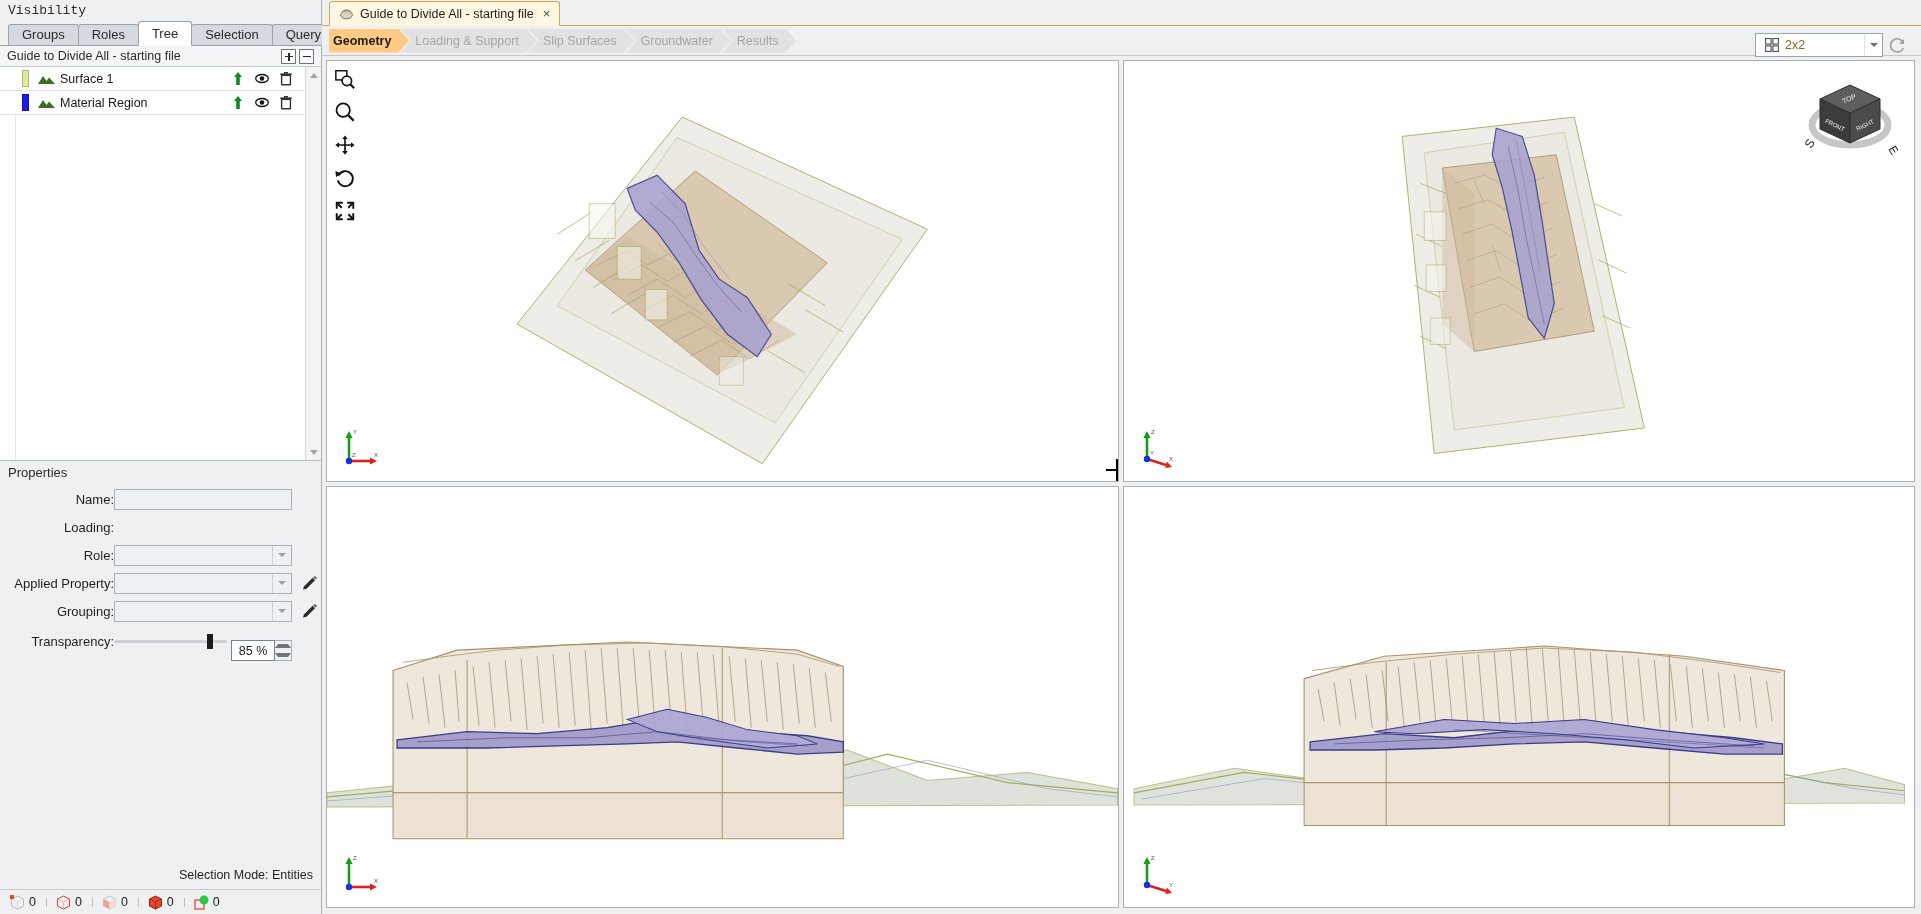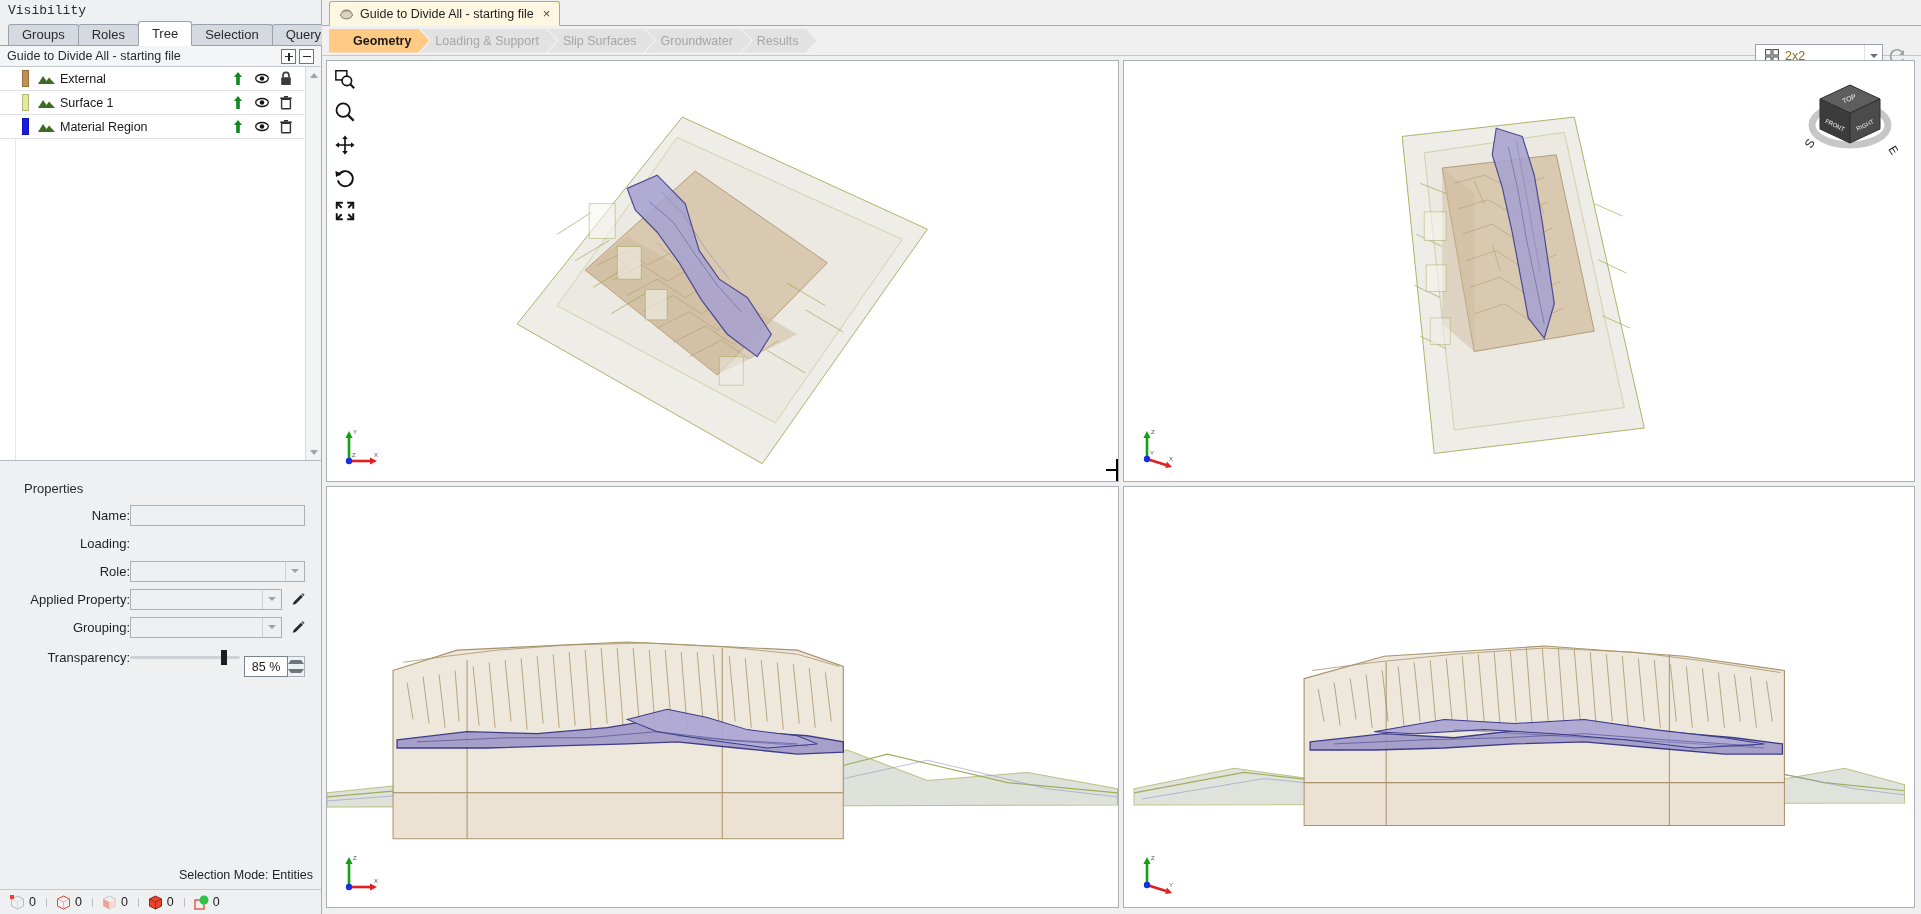--- a/index.html
+++ b/index.html
@@ -128,21 +128,21 @@
     cursor: pointer;
   }
   .sb-arrow .tri { width: 0; height: 0; border-left: 4px solid transparent; border-right: 4px solid transparent; }
   .sb-arrow.up .tri { border-bottom: 5px solid #9fa5ac; }
   .sb-arrow.down .tri { border-top: 5px solid #9fa5ac; }
 
   
   .props {
     flex: 1;
     background: #eef0f2;
-    padding: 16px;
+    padding: 0;
     position: relative;
   }
   .props-title {
     height: 24px; line-height: 24px;
     padding-left: 8px;
     font-size: 13px; color: #2a2a2a;
   }
   .form-row { display: flex; align-items: center; height: 28px; padding-left: 12px; }
   .form-label { width: 102px; font-size: 13px; color: #1f1f1f; flex: 0 0 auto; text-align: right; }
   .fld {
@@ -240,25 +240,25 @@
     display: flex; align-items: center;
     padding: 0 18px 0 15px;
     font-size: 12.5px;
     color: #a6a6a6;
     background: #e2e2e2;
     clip-path: polygon(0 0, calc(100% - 11px) 0, 100% 50%, calc(100% - 11px) 100%, 0 100%, 11px 50%);
     margin-right: -9px;
     cursor: pointer;
     white-space: nowrap;
   }
-  .chev:first-child { padding-left: 24px; clip-path: polygon(0 0, calc(100% - 11px) 0, 100% 50%, calc(100% - 11px) 100%, 0 100%); }
+  .chev:first-child { padding-left: 4px; clip-path: polygon(0 0, calc(100% - 11px) 0, 100% 50%, calc(100% - 11px) 100%, 0 100%); }
   .chev.active { background: #ffcb84; color: #1a1a1a; font-weight: bold; }
 
   .layout-ctl {
-    position: absolute; right: 10px; top: 18px;
+    position: absolute; right: 10px; top: 7px;
     display: flex; align-items: center; justify-content: flex-end;
   }
   .layout-combo {
     width: 128px; height: 24px;
     background: #ffffff; border: 1px solid #9aa3ad;
     display: flex; align-items: center; gap: 6px;
     padding-left: 9px;
     cursor: pointer;
   }
   .layout-combo .lbl { font-size: 12.5px; color: #8a6a22; }
@@ -317,40 +317,20 @@
       <div class="hdr-icons">
         <div class="hdr-btn plus"></div>
         <div class="hdr-btn minus"></div>
       </div>
     </div>
 
     <div class="tree-body">
       <div class="tree-scroll-col"></div>
       <div class="tree-rows">
 
-        <div class="tree-row">
-          <div class="swatch" style="background:#c08f52"></div>
-          <svg class="mtn-icon" viewBox="0 0 19 14">
-            <path d="M1 12 L6 4 L9.5 9 L12 5.5 L18 12 Z" fill="#3f6b23"></path>
-          </svg>
-          <span class="row-label">External</span>
-          <div class="row-actions">
-            <svg class="act" viewBox="0 0 14 15">
-              <path d="M7 1 L11 6 H8.8 V14 H5.2 V6 H3 Z" fill="#0f8a22"></path>
-            </svg>
-            <svg class="act" viewBox="0 0 16 15">
-              <ellipse cx="8" cy="7.5" rx="7.2" ry="4.6" fill="none" stroke="#141414" stroke-width="1.5"></ellipse>
-              <circle cx="8" cy="7.5" r="2.6" fill="#141414"></circle>
-            </svg>
-            <svg class="act" viewBox="0 0 14 15">
-              <path d="M4 6.5 V4.4 a3 3 0 0 1 6 0 V6.5" fill="none" stroke="#3a3a3a" stroke-width="1.7"></path>
-              <rect x="2.2" y="6.3" width="9.6" height="7.6" rx="1" fill="#3a3a3a"></rect>
-            </svg>
-          </div>
-        </div>
 
         <div class="tree-row">
           <div class="swatch" style="background:#e2eb9a"></div>
           <svg class="mtn-icon" viewBox="0 0 19 14">
             <path d="M1 12 L6 4 L9.5 9 L12 5.5 L18 12 Z" fill="#3f6b23"></path>
           </svg>
           <span class="row-label">Surface 1</span>
           <div class="row-actions">
             <svg class="act" viewBox="0 0 14 15">
               <path d="M7 1 L11 6 H8.8 V14 H5.2 V6 H3 Z" fill="#0f8a22"></path>

